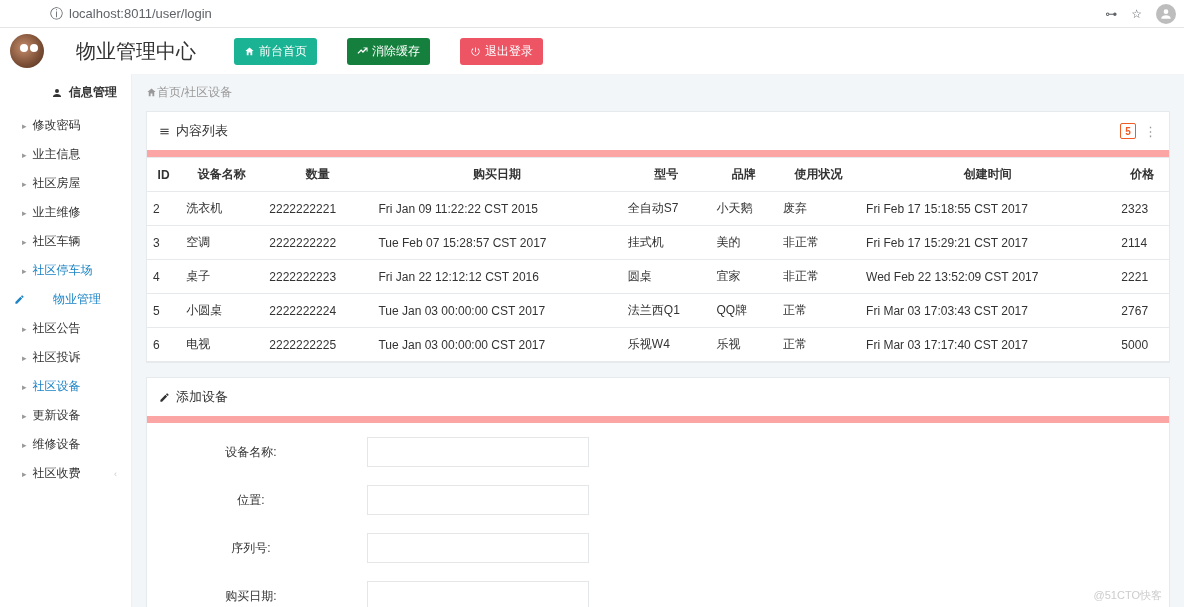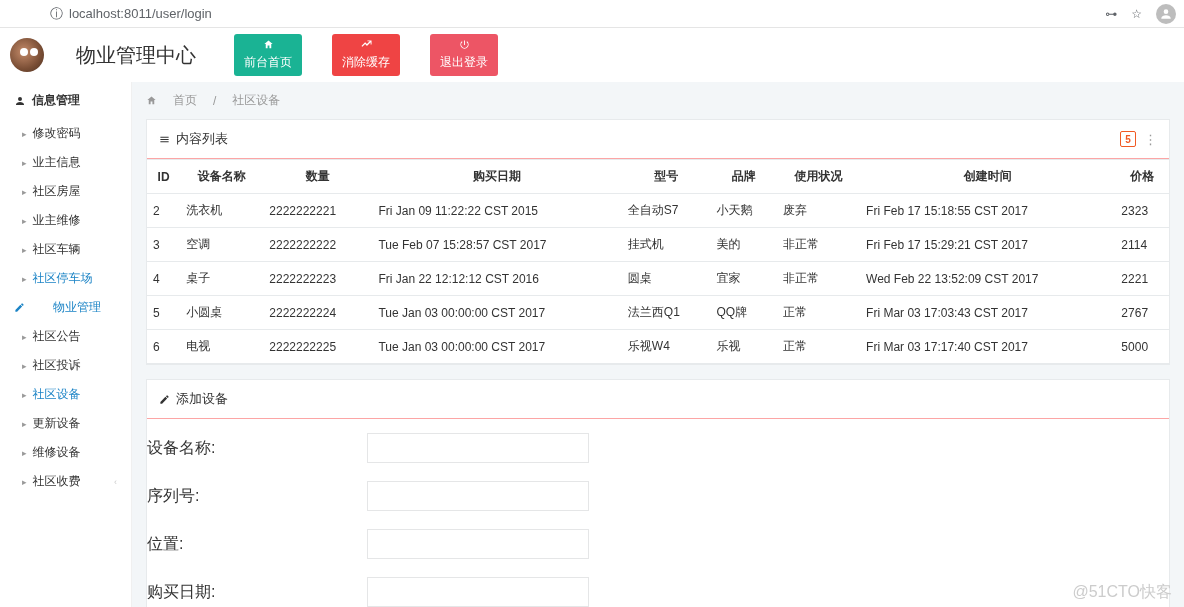--- a/index.html
+++ b/index.html
@@ -12,65 +12,65 @@
 .chrome .url .info { font-size: 13px; }
 .chrome .right { margin-left: auto; display: flex; align-items: center; gap: 14px; color: #5f6368; }
 .avatar-circ { width: 20px; height: 20px; border-radius: 50%; background: #bdbdbd; display:flex; align-items:center; justify-content:center; }
 .avatar-circ svg { width:14px; height:14px; fill:#fff;}
 
 
 .hdr { display: flex; align-items: center; padding: 6px 10px; background: #fff; gap: 24px; }
 .logo { width: 34px; height: 34px; border-radius: 50%; background: radial-gradient(circle at 40% 40%, #c48b6a 0%, #7a4e35 60%, #4a2e1f 100%); margin-right: 8px; position:relative; }
 .logo::after{content:""; position:absolute; width:8px;height:8px;border-radius:50%;background:#fff; top:10px; left:10px; box-shadow: 10px 0 0 #fff;}
 .brand { font-size: 20px; font-weight: 400; color: #333; margin-right: 14px; }
-.btn { display: inline-flex; align-items: center; gap: 4px; padding: 5px 10px; border-radius: 3px; color: #fff; font-size: 12px; border: none; cursor: pointer; margin-right: 6px; flex-direction: column; }
+.btn { display: inline-flex; align-items: center; gap: 4px; padding: 5px 10px; border-radius: 3px; color: #fff; font-size: 12px; border: none; cursor: pointer; margin-right: 6px; }
 .btn.green { background: #1ab394; }
-.btn.blue  { background: #ef4444; }
+.btn.blue  { background: #15803d; }
 .btn.red   { background: #ed5565; }
 .btn svg { width: 11px; height: 11px; fill: #fff; }
 
 
 .main { display: flex; }
 .sidebar { width: 132px; background: #fff; border-right: 1px solid #f0f0f0; }
-.side-hdr { padding: 10px 14px; font-weight: bold; color: #333; display:flex; align-items:center; gap:6px;}
+.side-hdr { padding: 10px 14px; font-weight: bold; color: #333; display:flex; align-items:center; gap:6px;justify-content:flex-end;}
 .side-hdr svg{width:12px;height:12px;fill:#333;}
 .side-list { list-style: none; }
 .side-list li { padding: 6px 14px 6px 22px; color: #333; cursor: pointer; display:flex; align-items:center; gap:6px;}
 .side-list li .caret { font-size: 9px; color:#999;}
 .side-list li.section { color: #1c84c6; padding-left:14px;gap:28px;}
 .side-list li.section svg{width:11px;height:11px;fill:#1c84c6;}
 .side-list li.active { color: #1c84c6; }
 .side-list li .chev { margin-left:auto; font-size:9px; color:#ccc;}
 .content { flex: 1; background: #f3f6f8; min-height: 579px; }
 
 
-.crumb { padding: 10px 14px; color: #999; font-size: 12px; display:flex; align-items:center; gap:16px;}
+.crumb { padding: 10px 14px; color: #999; font-size: 12px; display:flex; align-items:center; gap:0;}
 .crumb svg{width:11px;height:11px;fill:#999;}
 .crumb a{color:#999;}
 
 
 .panel { background: #fff; margin: 0 14px 14px; border: 1px solid #e7eaec; }
-.panel-hdr { padding: 10px 12px; border-bottom: 1px solid #fca5a5; display:flex; align-items:center; gap:6px; color:#333; font-size:13px;}
+.panel-hdr { padding: 10px 12px; border-bottom: 7px solid #fca5a5; display:flex; align-items:center; gap:6px; color:#333; font-size:13px;}
 .panel-hdr svg{width:11px;height:11px;fill:#333;}
 .panel-hdr .tools { margin-left:auto; display:flex; gap:8px; align-items:center; color:#999;}
 .panel-hdr .tools .s5{color:#f15a24; font-weight:bold; border:1px solid #f15a24; width:16px;height:16px; display:flex;align-items:center;justify-content:center; font-size:10px; border-radius:2px;}
 
 
 table { width: 100%; border-collapse: collapse; }
 th, td { padding: 8px 6px; font-size: 12px; border-bottom: 1px solid #e7eaec; }
 th { font-weight: bold; background: #fff; border-top:1px solid #e7eaec;}
 
 
 .form { padding: 14px 0; }
 .frow { display: flex; align-items: center; margin-bottom: 18px; }
-.frow label { width: 220px; text-align: left; padding-right: 12px; color: #333; font-size: 16px;}
+.frow label { width: 220px; text-align: center; padding-right: 12px; color: #333; font-size: 12px;}
 .frow .ctrl { width: 222px; }
 .frow input, .frow select { width: 100%; height: 30px; border: 1px solid #e5e6e7; padding: 0 8px; font-size: 12px; background:#fff; }
 
-.watermark { position: fixed; right: 12px; bottom: 4px; font-size: 16px; color: #ccc; text-align: center; }
+.watermark { position: fixed; right: 22px; bottom: 4px; font-size: 11px; color: #ccc; text-align: center; }
 </style>
 </head>
 <body>
 
 <div class="chrome">
   <div class="nav-icons">
     <span><svg viewBox="0 0 24 24">
           <path fill="#5f6368" d="M15 6l-6 6 6 6" stroke="#5f6368" stroke-width="2"></path>
         </svg></span>
     <span style="opacity:.4"><svg viewBox="0 0 24 24">
@@ -291,25 +291,25 @@
             <path d="M3 17.25V21h3.75l11-11-3.75-3.75-11 11zM20.71 7.04a1 1 0 0 0 0-1.41l-2.34-2.34a1 1 0 0 0-1.41 0l-1.83 1.83 3.75 3.75 1.83-1.83z"></path>
           </svg>
         <span>添加设备</span>
       </div>
       <div class="form">
         <div class="frow">
             <label>设备名称:</label>
             <div class="ctrl"><input type="text" style=""></div>
           </div>
         <div class="frow">
-            <label>序列号:</label>
+            <label>位置:</label>
             <div class="ctrl"><input type="text" style=""></div>
           </div>
         <div class="frow">
-            <label>位置:</label>
+            <label>序列号:</label>
             <div class="ctrl"><input type="text" style=""></div>
           </div>
         <div class="frow">
             <label>购买日期:</label>
             <div class="ctrl"><input type="text" style=""></div>
           </div>
 
       </div>
     </div>
   </div>

